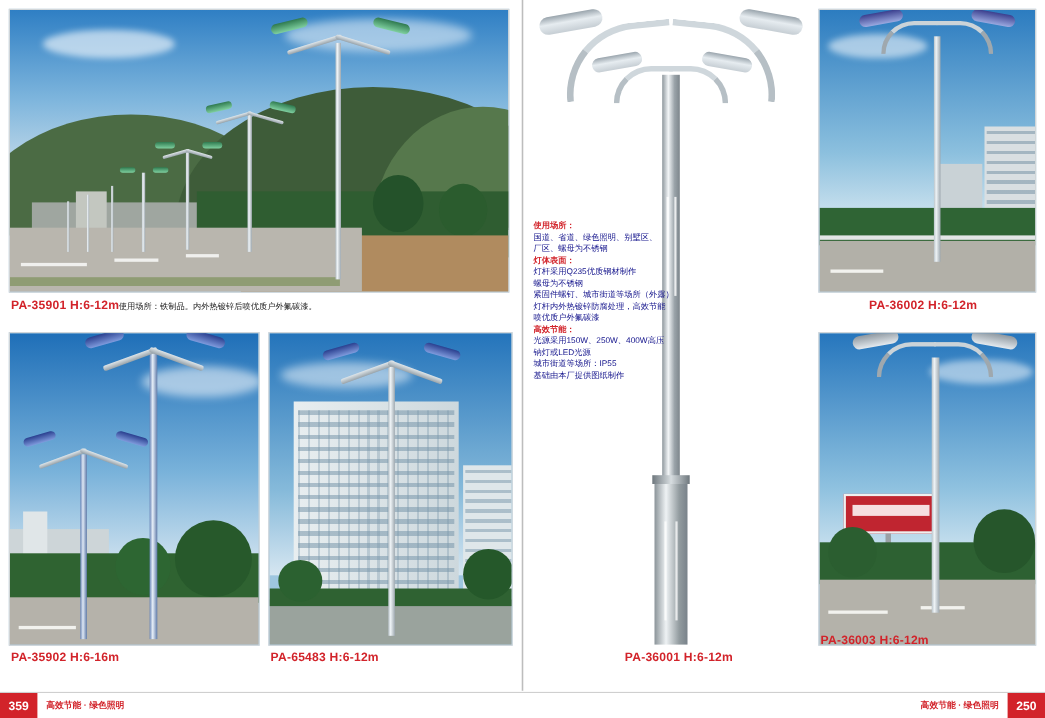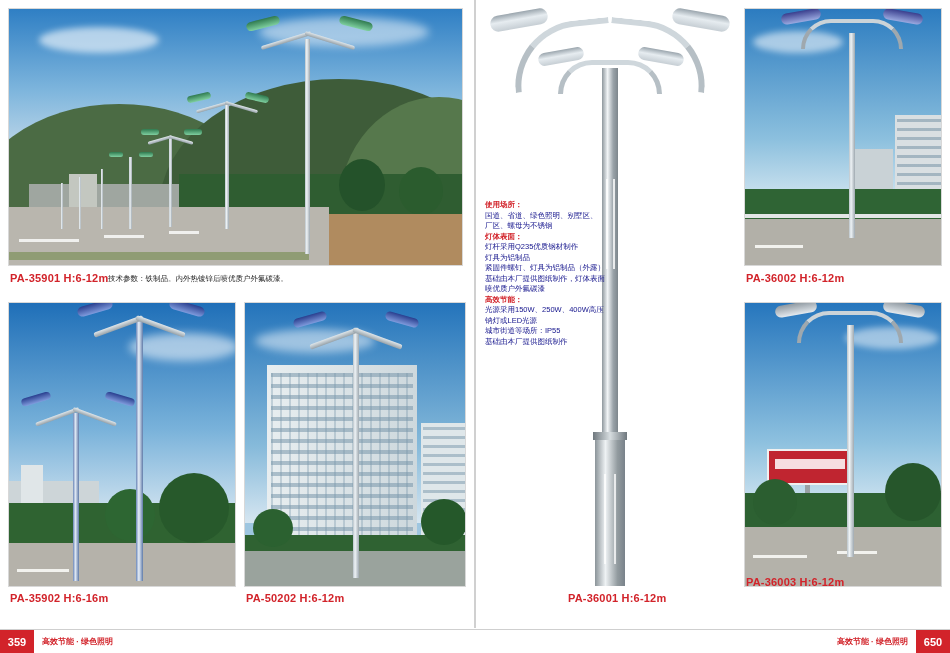--- a/index.html
+++ b/index.html
@@ -137,21 +137,21 @@
     <div class="head" style="left:175px;top:120px;width:18px;height:6px;"></div>
 
     <div class="pole" style="left:120px; top:148px; width:3px; height:72px;"></div>
     <div class="head" style="left:100px;top:143px;width:14px;height:5px;"></div>
     <div class="head" style="left:130px;top:143px;width:14px;height:5px;"></div>
     <div class="pole" style="left:92px; top:160px; width:2px; height:60px;"></div>
     <div class="pole" style="left:70px; top:168px; width:2px; height:52px;"></div>
     <div class="pole" style="left:52px; top:174px; width:2px; height:46px;"></div>
   </div>
   <div class="cap" style="left:10px; top:272px;">PA-35901 H:6-12m</div>
-  <div class="tech" style="left:108px; top:274px;">技术参数：铁制品。内外热镀锌后喷优质户外氟碳漆。</div>
+  <div class="tech" style="left:108px; top:274px;">使用场所：铁制品。内外热镀锌后喷优质户外氟碳漆。</div>
 
   <div class="photo" style="left:8px; top:302px; width:228px; height:285px;">
     <div class="sky" style="height:210px; background:linear-gradient(to bottom,#1f6fb8,#79b2da 60%,#cfe2ef);"></div>
     <div style="position:absolute;left:120px;top:30px;width:110px;height:28px;background:rgba(255,255,255,.55);border-radius:50%;filter:blur(4px);"></div>
 
     <div class="bldg" style="left:0;top:178px;width:90px;height:30px;background:#cdd5d8;"></div>
     <div class="bldg" style="left:12px;top:162px;width:22px;height:46px;background:#e0e6e8;"></div>
 
     <div class="ground" style="left:0;top:200px;width:228px;height:45px;background:#2f6331;"></div>
     <div class="tree" style="left:150px;top:170px;width:70px;height:70px;background:#27592b;"></div>
@@ -190,21 +190,21 @@
     <div class="ground" style="left:0;top:232px;width:222px;height:16px;background:#2f6232;"></div>
     <div class="tree" style="left:176px;top:196px;width:46px;height:46px;background:#25582a;"></div>
     <div class="tree" style="left:8px;top:206px;width:40px;height:38px;background:#2b6130;"></div>
 
     <div class="pole" style="left:108px;top:30px;width:6px;height:245px;"></div>
     <div class="arm" style="left:62px;top:24px;width:52px;height:5px;transform:rotate(-20deg);transform-origin:right center;"></div>
     <div class="arm" style="left:108px;top:24px;width:52px;height:5px;transform:rotate(20deg);transform-origin:left center;"></div>
     <div class="head blue" style="left:48px;top:12px;width:34px;height:9px;transform:rotate(-16deg);"></div>
     <div class="head blue" style="left:140px;top:12px;width:34px;height:9px;transform:rotate(16deg);"></div>
   </div>
-  <div class="cap" style="left:246px; top:592px;">PA-50202 H:6-12m</div>
+  <div class="cap" style="left:246px; top:592px;">PA-65483 H:6-12m</div>
 
   <div class="gutter"></div>
 
   <div style="position:absolute; left:480px; top:4px; width:255px; height:582px; background:#ffffff;">
 
     <div class="pole" style="left:122px; top:64px; width:16px; height:370px; background:linear-gradient(to right,#8e979d,#f2f5f7 35%,#9aa3a9 70%,#7d868c);"></div>
 
     <div style="position:absolute;left:115px;top:432px;width:30px;height:150px;background:linear-gradient(to right,#8b9499,#eef2f4 35%,#929b9f 75%,#79828a);"></div>
     <div style="position:absolute;left:113px;top:428px;width:34px;height:8px;background:linear-gradient(to right,#6f787e,#d7dde0,#6f787e);"></div>
     <div style="position:absolute;left:124px;top:470px;width:2px;height:90px;background:rgba(255,255,255,.75);"></div>
@@ -225,23 +225,23 @@
     <div style="position:absolute;left:158px;top:46px;width:46px;height:13px;background:linear-gradient(to bottom,#9aa5ad,#e6ecf0 45%,#c6ced4);border-radius:8px;transform:rotate(10deg);"></div>
   </div>
   <div class="cap" style="left:568px; top:592px;">PA-36001 H:6-12m</div>
 
   <div class="spec-block" style="left:485px; top:200px;">
     <div class="hd">使用场所：</div>
     <div>国道、省道、绿色照明、别墅区、</div>
     <div>厂区、螺母为不锈钢</div>
     <div class="hd">灯体表面：</div>
     <div>灯杆采用Q235优质钢材制作</div>
-    <div>灯具为铝制品</div>
-    <div>紧固件螺钉、灯具为铝制品（外露）</div>
-    <div>基础由本厂提供图纸制作，灯体表面</div>
+    <div>螺母为不锈钢</div>
+    <div>紧固件螺钉、城市街道等场所（外露）</div>
+    <div>灯杆内外热镀锌防腐处理，高效节能</div>
     <div>喷优质户外氟碳漆</div>
     <div class="hd">高效节能：</div>
     <div>光源采用150W、250W、400W高压</div>
     <div>钠灯或LED光源</div>
     <div>城市街道等场所：IP55</div>
     <div>基础由本厂提供图纸制作</div>
   </div>
 
   <div class="photo" style="left:744px; top:8px; width:198px; height:258px;">
     <div class="sky" style="height:200px; background:linear-gradient(to bottom,#2c7cc0,#8cc0de 65%,#d9e9f2);"></div>
@@ -255,21 +255,21 @@
     <div class="ground" style="left:0;top:210px;width:198px;height:48px;background:#b2b0a8;"></div>
     <div style="position:absolute;left:10px;top:236px;width:48px;height:3px;background:#f2f2ee;"></div>
     <div style="position:absolute;left:0;top:205px;width:198px;height:4px;background:#e3e6e6;"></div>
 
     <div class="pole" style="left:104px;top:24px;width:6px;height:205px;"></div>
     <div style="position:absolute;left:56px;top:10px;width:52px;height:30px;border-left:4px solid #9fa8ae;border-top:4px solid #cbd3d8;border-radius:36px 0 0 0;"></div>
     <div style="position:absolute;left:106px;top:10px;width:52px;height:30px;border-right:4px solid #9fa8ae;border-top:4px solid #cbd3d8;border-radius:0 36px 0 0;"></div>
     <div style="position:absolute;left:36px;top:2px;width:40px;height:11px;background:linear-gradient(to bottom,#3a3f8e,#9aa9e0);border-radius:7px;transform:rotate(-10deg);"></div>
     <div style="position:absolute;left:138px;top:2px;width:40px;height:11px;background:linear-gradient(to bottom,#3a3f8e,#9aa9e0);border-radius:7px;transform:rotate(10deg);"></div>
   </div>
-  <div class="cap" style="left:746px; top:272px;">PA-36002 H:6-12m</div>
+  <div class="cap" style="left:790px; top:272px;">PA-36002 H:6-12m</div>
 
   <div class="photo" style="left:744px; top:302px; width:198px; height:285px;">
     <div class="sky" style="height:215px; background:linear-gradient(to bottom,#2676bd,#8ec1df 65%,#dbeaf3);"></div>
     <div style="position:absolute;left:100px;top:24px;width:94px;height:22px;background:rgba(255,255,255,.5);border-radius:50%;filter:blur(3px);"></div>
 
     <div style="position:absolute;left:22px;top:146px;width:86px;height:36px;background:#c02530;border:2px solid #f0f0f0;"></div>
     <div style="position:absolute;left:30px;top:156px;width:70px;height:10px;background:rgba(255,255,255,.85);"></div>
     <div style="position:absolute;left:60px;top:182px;width:5px;height:28px;background:#9aa1a5;"></div>
 
     <div class="ground" style="left:0;top:190px;width:198px;height:38px;background:#2d6132;"></div>
@@ -284,17 +284,17 @@
     <div style="position:absolute;left:52px;top:8px;width:54px;height:32px;border-left:4px solid #9fa8ae;border-top:4px solid #cbd3d8;border-radius:38px 0 0 0;"></div>
     <div style="position:absolute;left:104px;top:8px;width:54px;height:32px;border-right:4px solid #9fa8ae;border-top:4px solid #cbd3d8;border-radius:0 38px 0 0;"></div>
     <div style="position:absolute;left:30px;top:0px;width:42px;height:12px;background:linear-gradient(to bottom,#8e98a0,#e4eaef);border-radius:8px;transform:rotate(-10deg);"></div>
     <div style="position:absolute;left:138px;top:0px;width:42px;height:12px;background:linear-gradient(to bottom,#8e98a0,#e4eaef);border-radius:8px;transform:rotate(10deg);"></div>
   </div>
   <div class="cap" style="left:746px; top:576px;">PA-36003 H:6-12m</div>
 
   <div class="footer-bar">
     <div class="pg-left">359</div>
     <div class="foot-text" style="left:42px;">高效节能 · 绿色照明</div>
-    <div class="pg-right">650</div>
+    <div class="pg-right">250</div>
     <div class="foot-text" style="right:42px;">高效节能 · 绿色照明</div>
   </div>
 
 </div>
 
 </body></html>

